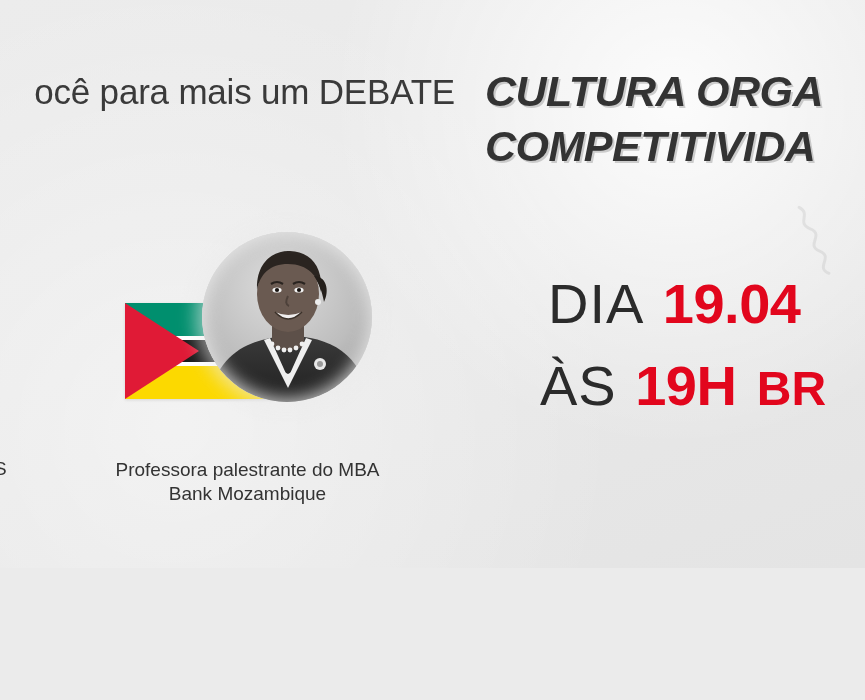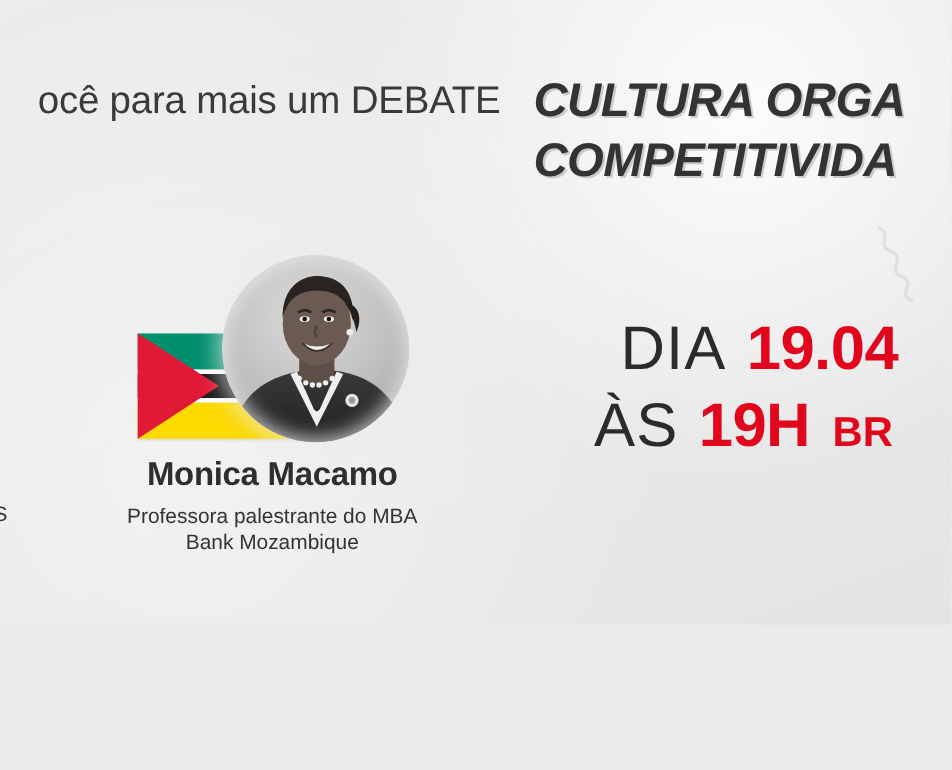--- a/index.html
+++ b/index.html
@@ -145,38 +145,38 @@
     font-size: 19px;
     color: #333333;
   }
 
   
   .date-row {
     position: absolute;
     white-space: nowrap;
     line-height: 1;
   }
-  .date-row.row1 { left: 548px; top: 288px; margin-left: 16px; }
+  .date-row.row1 { left: 548px; top: 276px; }
   .date-row.row2 { left: 540px; top: 358px; }
 
   .d-light {
     font-size: 56px;
     font-weight: 300;
     color: #2b2b2b;
     letter-spacing: 1px;
   }
   .d-strong {
     font-size: 56px;
     font-weight: bold;
     color: #e2061d;
     letter-spacing: -0.5px;
     margin-left: 14px;
   }
   .d-small {
-    font-size: 38px;
+    font-size: 48px;
     font-weight: bold;
     color: #e2061d;
     margin-left: 16px;
   }
 
   
   .divider {
     position: absolute;
     left: 0;
     top: 584px;
@@ -276,21 +276,20 @@
         <circle cx="116" cy="70" r="3" fill="#ededed"></circle>
 
         <circle cx="118" cy="132" r="6" fill="#e8e8e8"></circle>
         <circle cx="118" cy="132" r="3" fill="#9a9a9a"></circle>
       </g>
     </svg>
   </div>
 
   <div class="ghost-left">S</div>
 
-  <div class="speaker-name">Monica Macamo</div>
   <div class="speaker-role">
     <div>Professora palestrante do MBA</div>
     <div>Bank Mozambique</div>
   </div>
 
   <div class="date-row row1">
     <span class="d-light">DIA</span>
     <span class="d-strong">19.04</span>
   </div>
   <div class="date-row row2">

